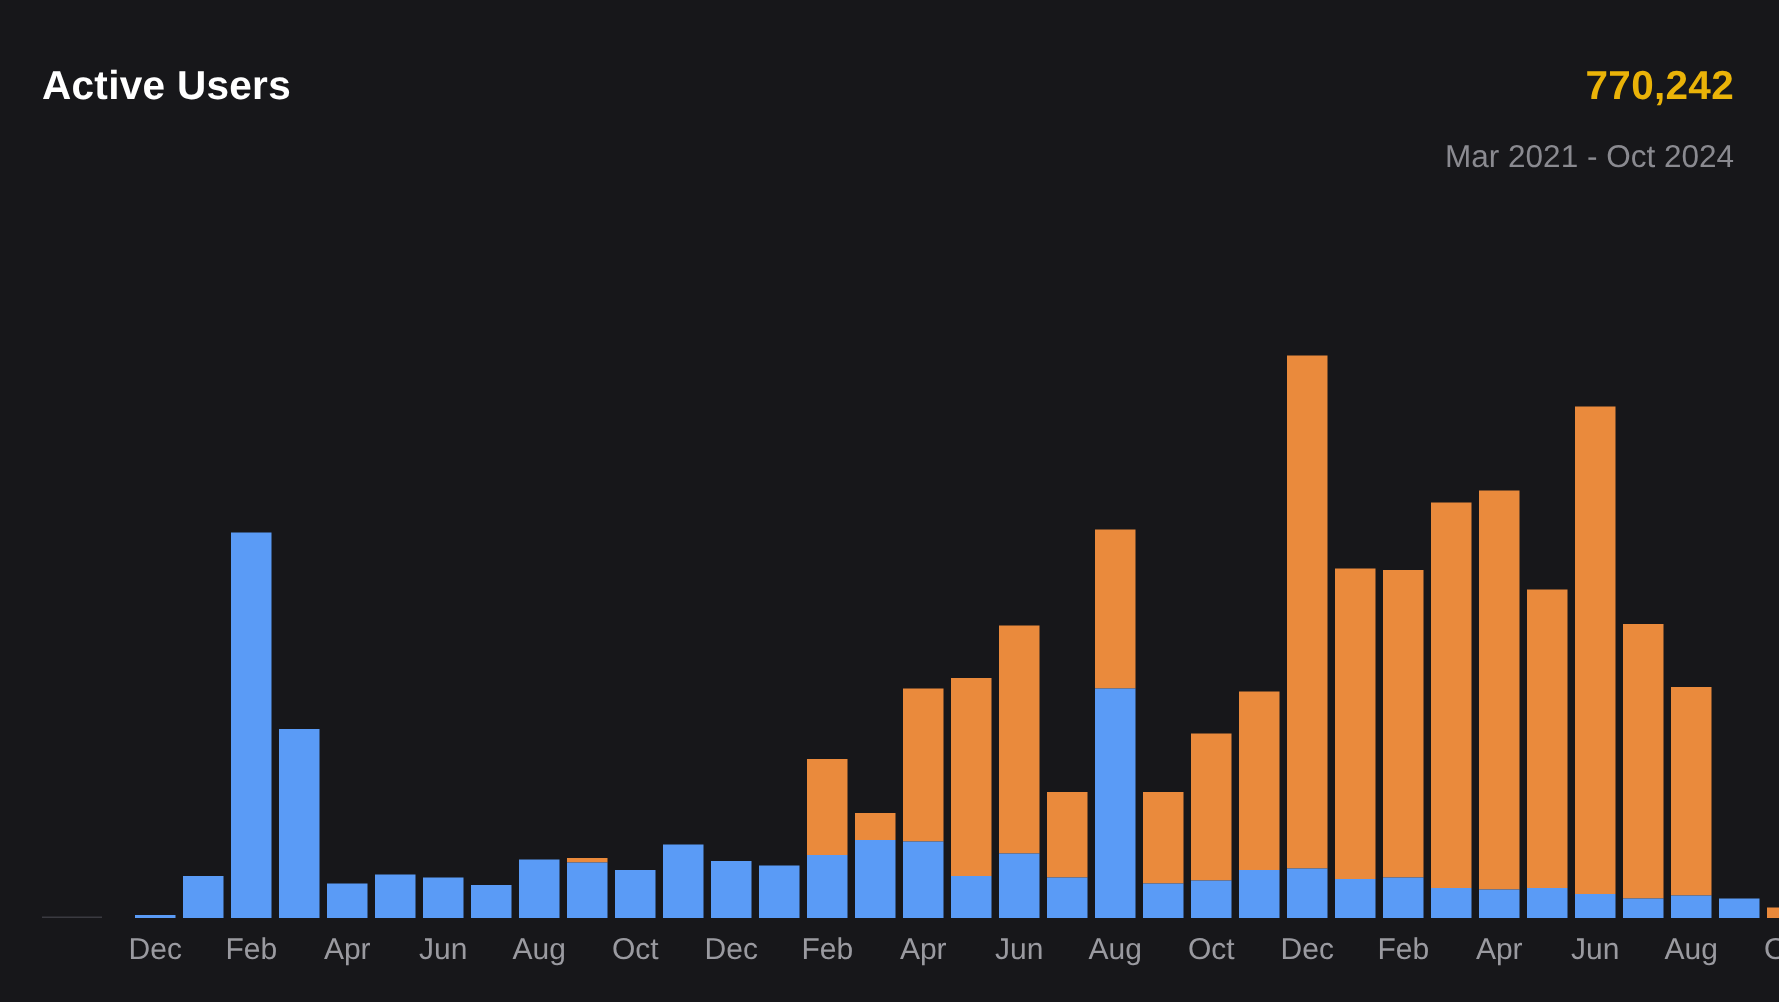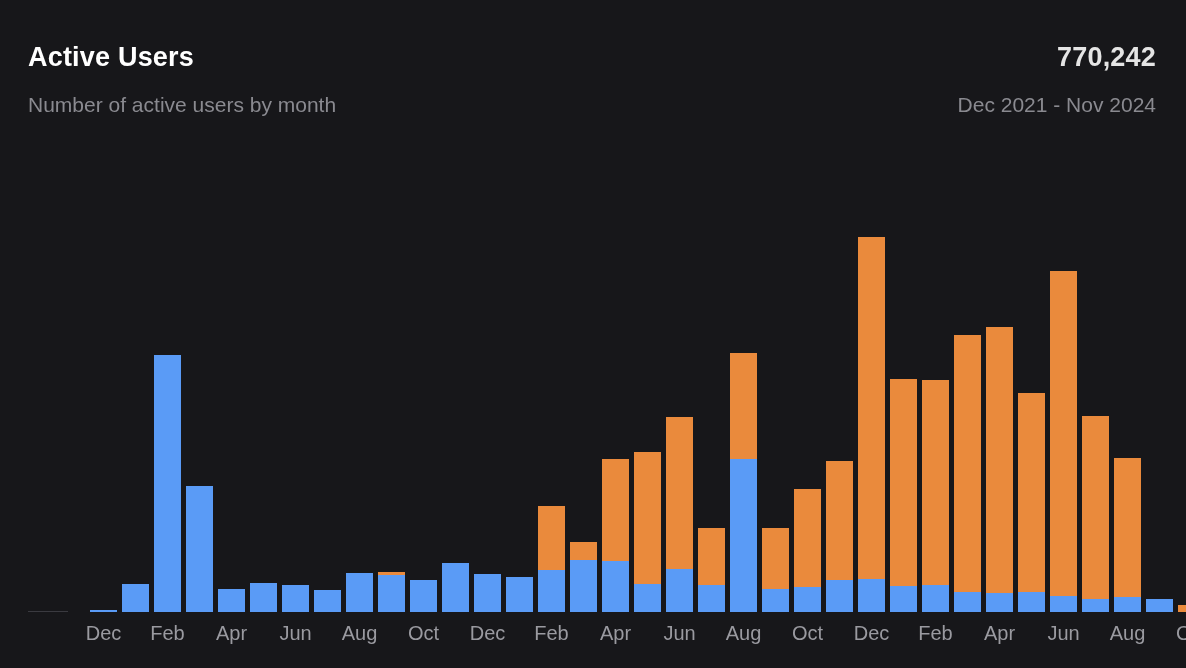--- a/index.html
+++ b/index.html
@@ -44,21 +44,21 @@
     font-size: 21px;
     font-weight: normal;
     line-height: 28px;
     color: #8a8a90;
     margin-top: 17px;
   }
   .total {
     font-size: 27px;
     font-weight: bold;
     line-height: 34px;
-    color: #e5e5e5;
+    color: #eab308;
     letter-spacing: 0.2px;
   }
   .range {
     font-size: 21px;
     font-weight: normal;
     line-height: 28px;
     color: #8a8a90;
     margin-top: 17px;
   }
 
@@ -114,25 +114,24 @@
   }
 </style>
 </head>
 <body>
 
 <div class="card">
 
   <div class="header">
     <div class="header-left">
       <div class="title">Active Users</div>
-      <div class="subtitle">Number of active users by month</div>
     </div>
     <div class="header-right">
       <div class="total">770,242</div>
-      <div class="range">Dec 2021 - Nov 2024</div>
+      <div class="range">Mar 2021 - Oct 2024</div>
     </div>
   </div>
 
   <div class="plot">
     <div class="baseline"></div>
     <div class="bars" id="bars">
         <div class="bar-slot" title="Dec 2021" style="left: 62px;">
           <div class="seg-primary" style="height: 2.00909px;"></div>
         </div>
         <div class="bar-slot" title="Jan 2022" style="left: 94px;">

